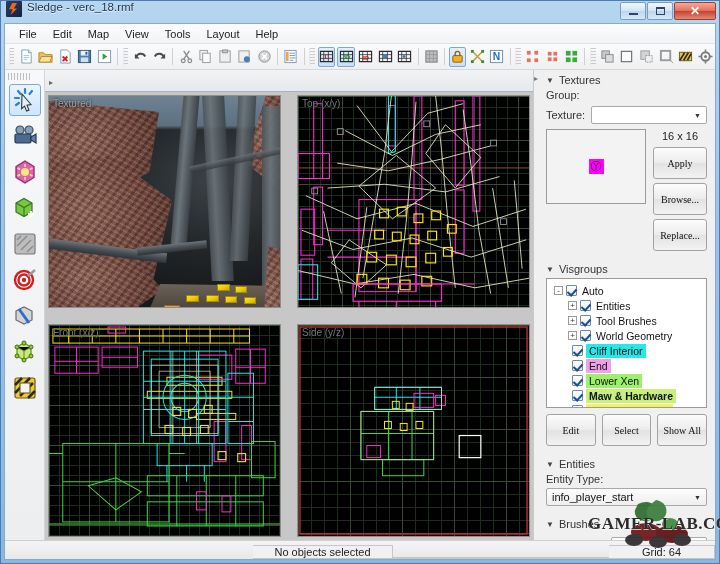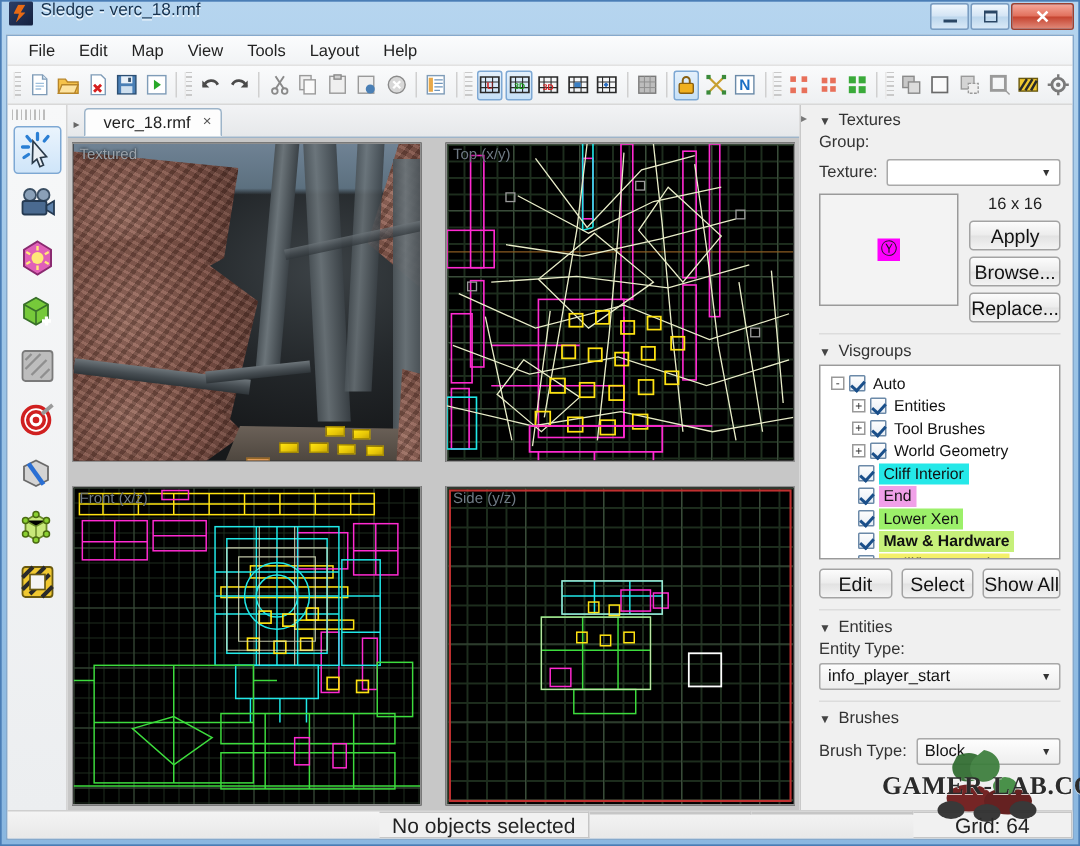--- a/index.html
+++ b/index.html
@@ -234,22 +234,22 @@
       linear-gradient(to bottom, #3a4a3a 1px, transparent 1px);
   }
 
   svg.wire { position: absolute; inset: 0; width: 100%; height: 100%; }
 
   
   .statusbar {
     height: 19px; flex: 0 0 19px;
     background: linear-gradient(180deg,#f4f4f4 0%,#e8e8e8 100%);
     border-top: 1px solid #cfcfcf;
-    display: flex; align-items: flex-start;
-    font-size: 14px; color: #222;
+    display: flex; align-items: flex-end;
+    font-size: 11px; color: #222;
   }
   .sb-cell {
     border: 1px solid #c6c6c6; border-left: none;
     display: flex; align-items: center; justify-content: center;
     background: #f1f1f1;
   }
   .sb-grow { flex: 1 1 auto; border: none; background: transparent; }
 
   
   .rightpanel {
@@ -295,26 +295,27 @@
   }
   .tex-swatch {
     width: 15px; height: 15px;
     background: #ff00ff;
     display: flex; align-items: center; justify-content: center;
     color: #1a1a1a; font-size: 11px; line-height: 1;
   }
   .tex-side { flex: 1 1 auto; display: flex; flex-direction: column; gap: 4px; }
   .tex-dim { font-size: 11px; color: #222; text-align: center; padding: 1px 0 1px 0; }
   .btn {
-    height: 20px;
+    height: 32px;
     border: 1px solid #a3a3a3; border-radius: 3px;
     background: linear-gradient(180deg,#fcfcfc 0%,#ececec 48%,#e2e2e2 52%,#f3f3f3 100%);
-    font-size: 13px; color: #111;
+    font-size: 10px; color: #111;
     display: flex; align-items: center; justify-content: center;
     white-space: nowrap;
+    font-family: Liberation Serif, serif;
   }
   .divider { height: 1px; background: #dcdcdc; margin: 3px 6px 1px 8px; }
 
   .vis-tree {
     border: 1px solid #9a9a9a; background: #fff;
     height: 130px; overflow: hidden;
     padding: 4px 3px;
     font-size: 10.5px; color: #111;
   }
   .tnode { display: flex; align-items: center; height: 15px; gap: 3px; white-space: nowrap; }
@@ -715,24 +716,20 @@
               </g>
             <rect x="8" y="8" width="10" height="10" fill="#f4f4f4" stroke="#6a5a10" stroke-width="1.1"></rect>
           </svg>
         </div>
       </div>
 
       <div class="center">
 
         <div class="tabstrip">
           <span class="tab-arrow">▸</span>
-          <div class="doc-tab">
-            <span>verc_18.rmf</span>
-            <span class="tab-close">×</span>
-          </div>
         </div>
 
         <div class="viewgrid">
 
           <div class="viewport">
             <div class="vp-3d">
 
               <div class="rock" style="left:-10px;top:4px;width:120px;height:120px;clip-path:polygon(0 0,100% 10%,92% 60%,70% 72%,28% 58%,0 76%);"></div>
               <div class="rock" style="left:-12px;top:60px;width:135px;height:160px;clip-path:polygon(0 6%,55% 0,100% 28%,86% 78%,40% 100%,0 100%);"></div>
               <div class="rock" style="left:-6px;top:150px;width:120px;height:90px;clip-path:polygon(0 0,70% 8%,100% 48%,60% 86%,0 94%);"></div>

